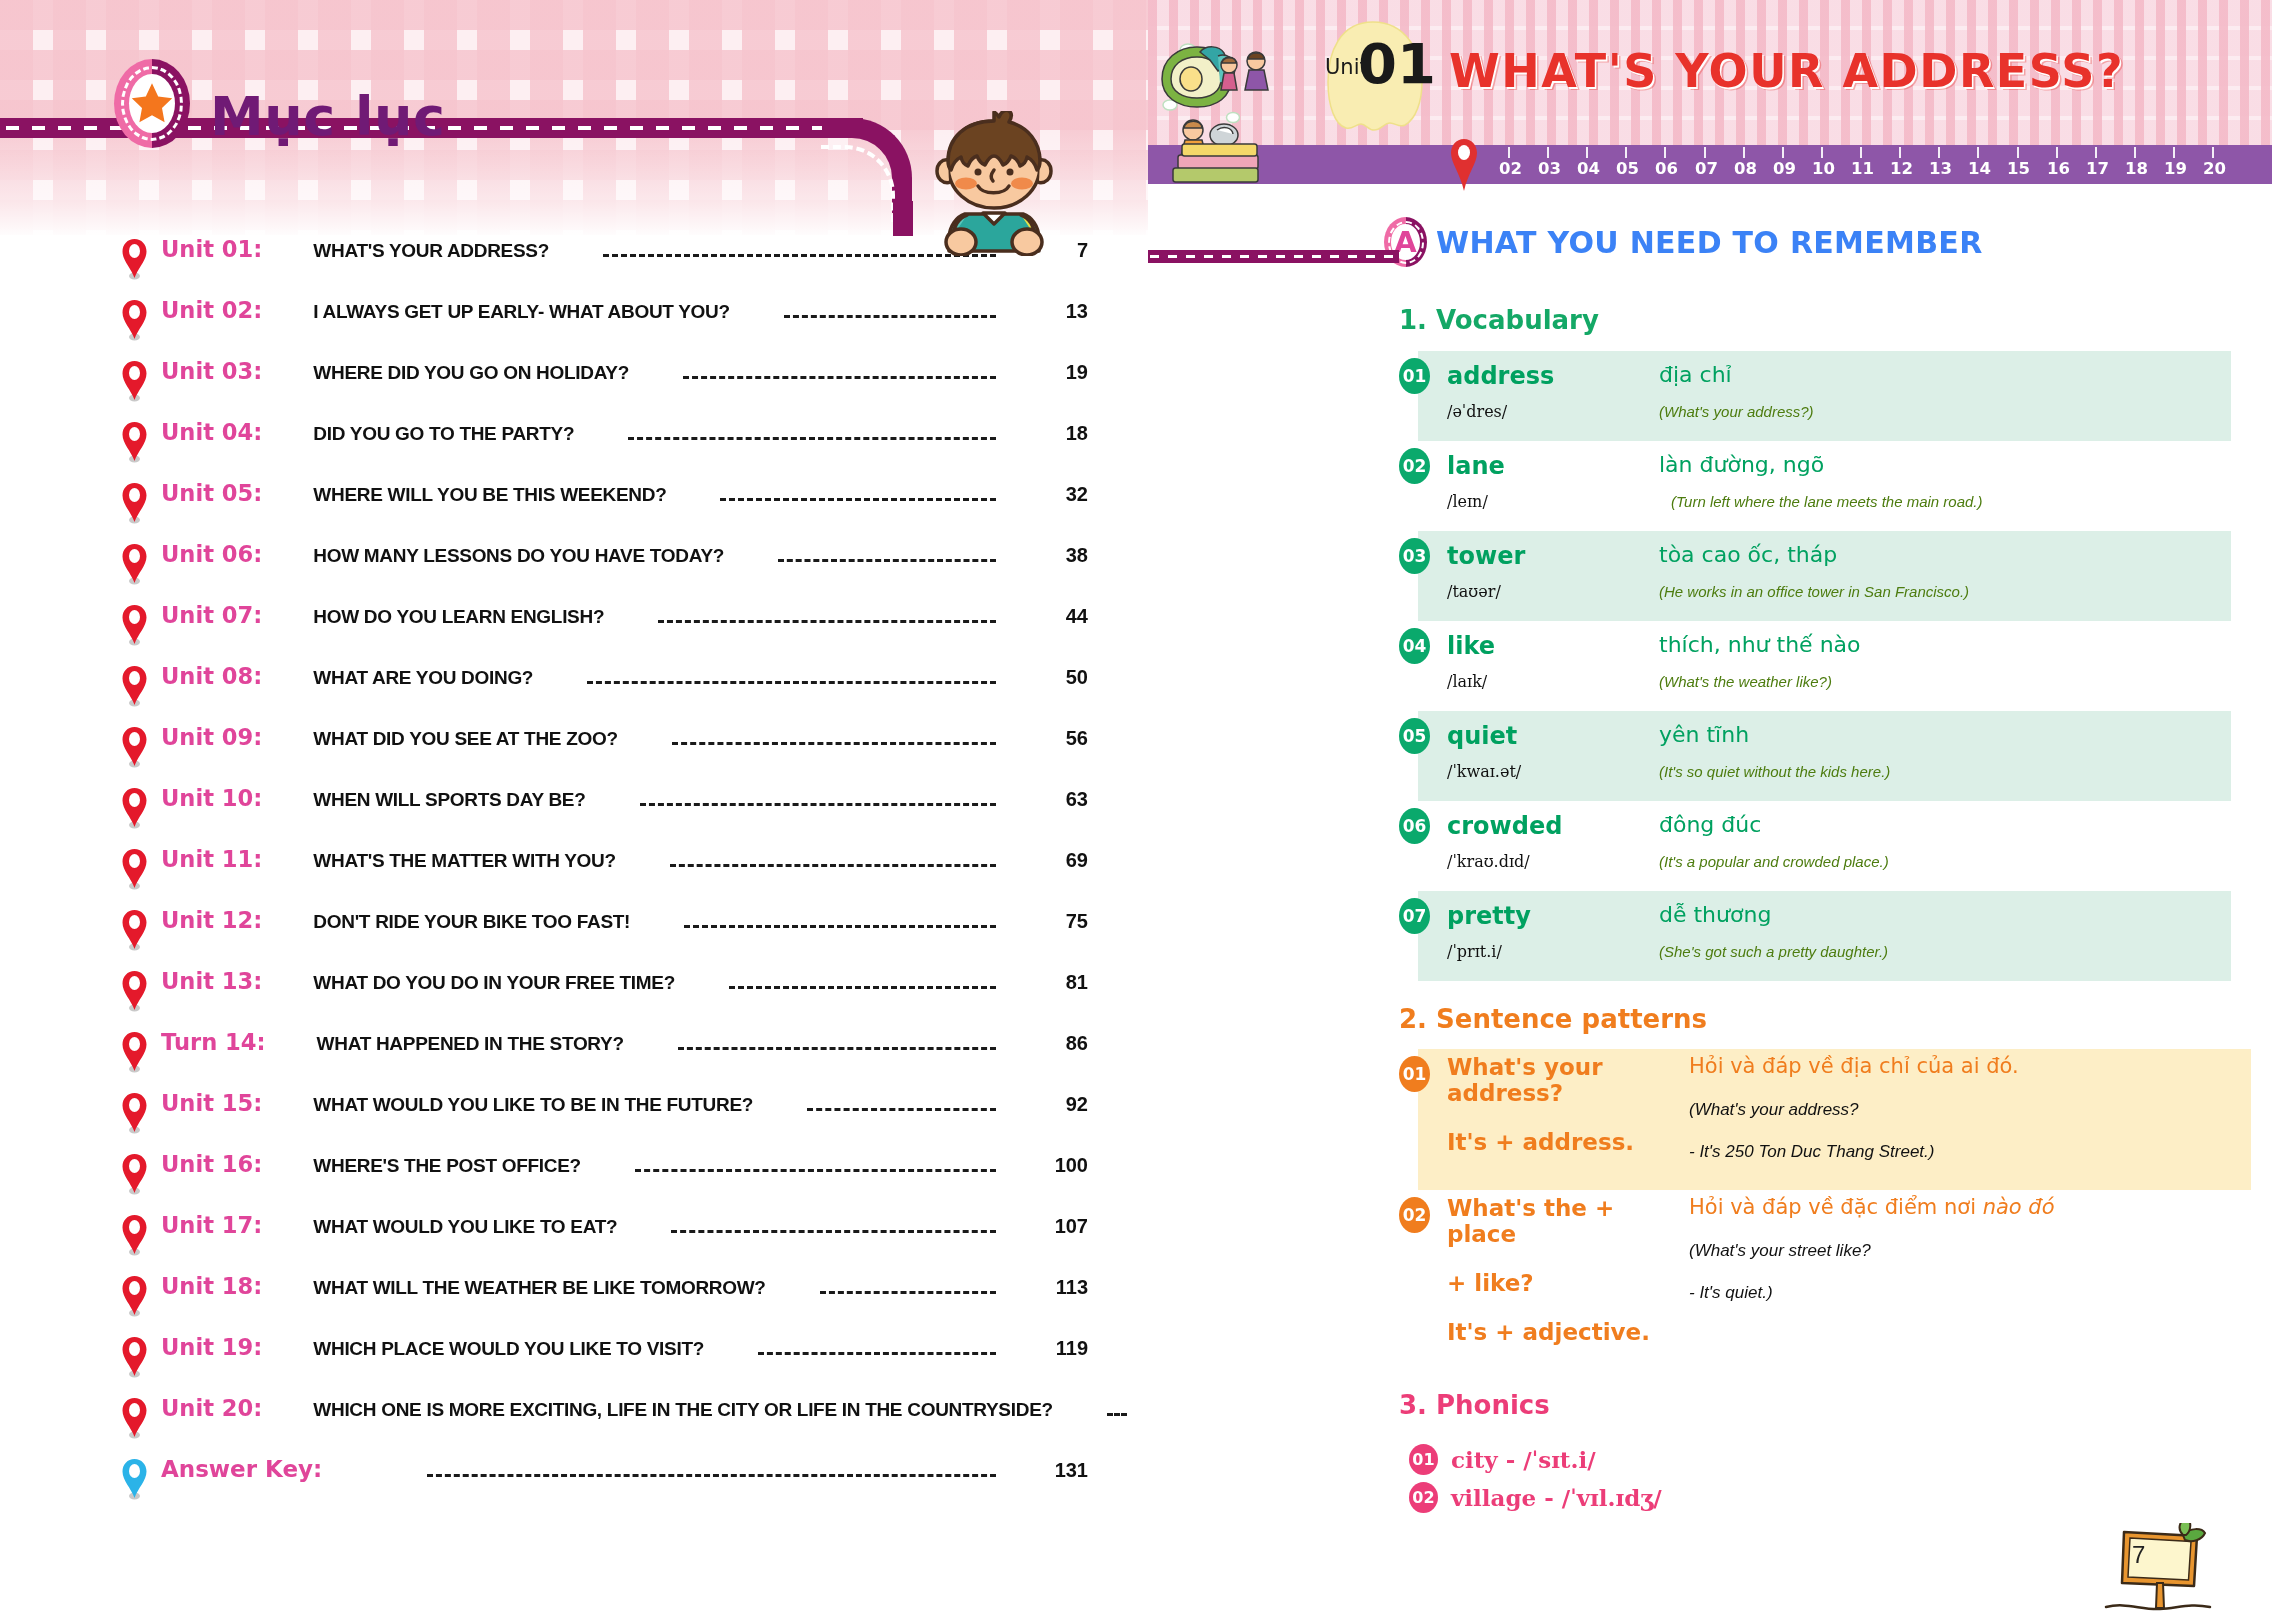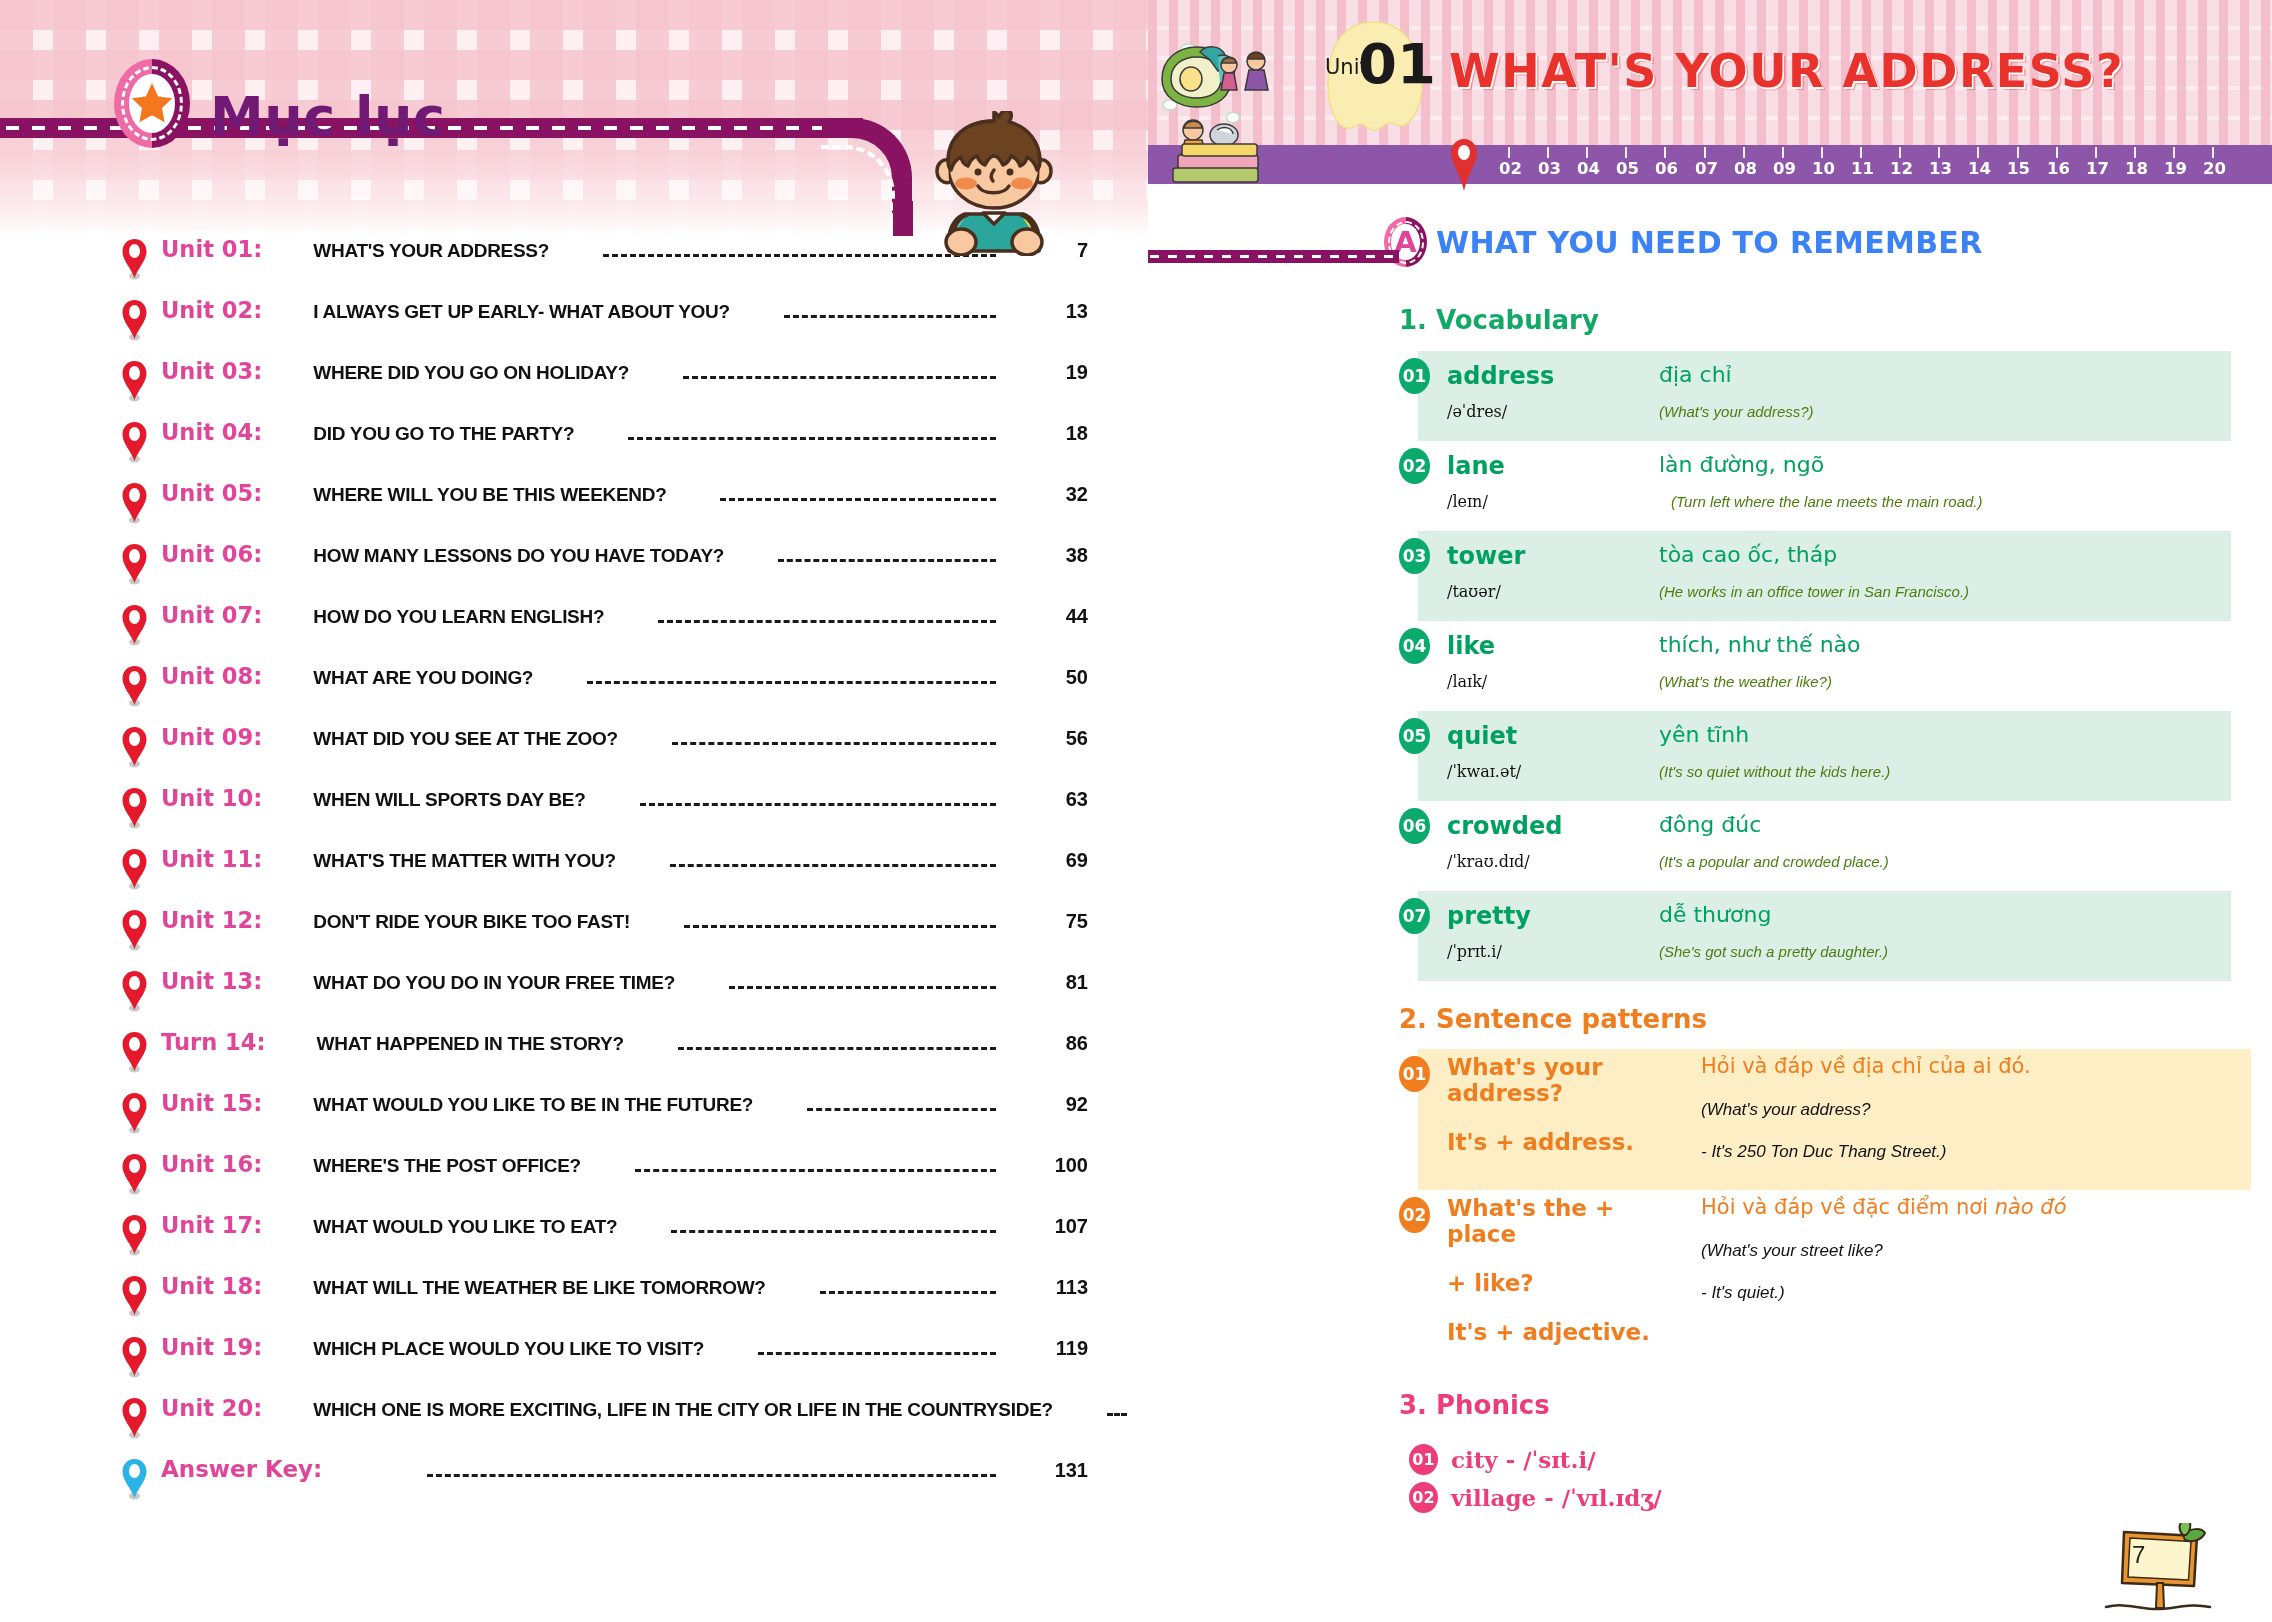--- a/index.html
+++ b/index.html
@@ -210,21 +210,21 @@
   .p-num {
     position:absolute; left:0; top: 7px; width: 31px; height: 36px; border-radius:50%;
     background:#f07d1e; color:#fff; display:flex; align-items:center; justify-content:center;
     font-size:17px; font-weight:700; font-family:"DejaVu Sans",sans-serif; z-index:3;
   }
   .p-body { margin-left: 19px; width: calc(100% - 19px); display:flex; padding: 5px 0 12px 0; }
   .p-row.shade .p-body { background:#fdeec6; }
   .p-left { width: 271px; padding-left: 29px; }
   .p-pat { font-size: 23px; font-weight:700; color:#f07d1e; font-family:"DejaVu Sans",sans-serif;
            margin-bottom: 23px; }
-  .p-right { flex:1;margin-left:12px; }
+  .p-right { flex:1; }
   .p-vn { font-size: 21px; color:#f07d1e; font-family:"DejaVu Sans",sans-serif; }
   .p-vn em { font-style: italic; }
   .p-ex { font-size: 17px; color:#111; font-style:italic; margin-top: 22px;
           font-family:"Liberation Sans", sans-serif; }
 
   
   .phonics { position:absolute; left: 261px; top: 1444px; }
   .ph-row { display:flex; align-items:center; margin-bottom: 7px; }
   .ph-num {
     width: 29px; height: 31px; border-radius:50%;

